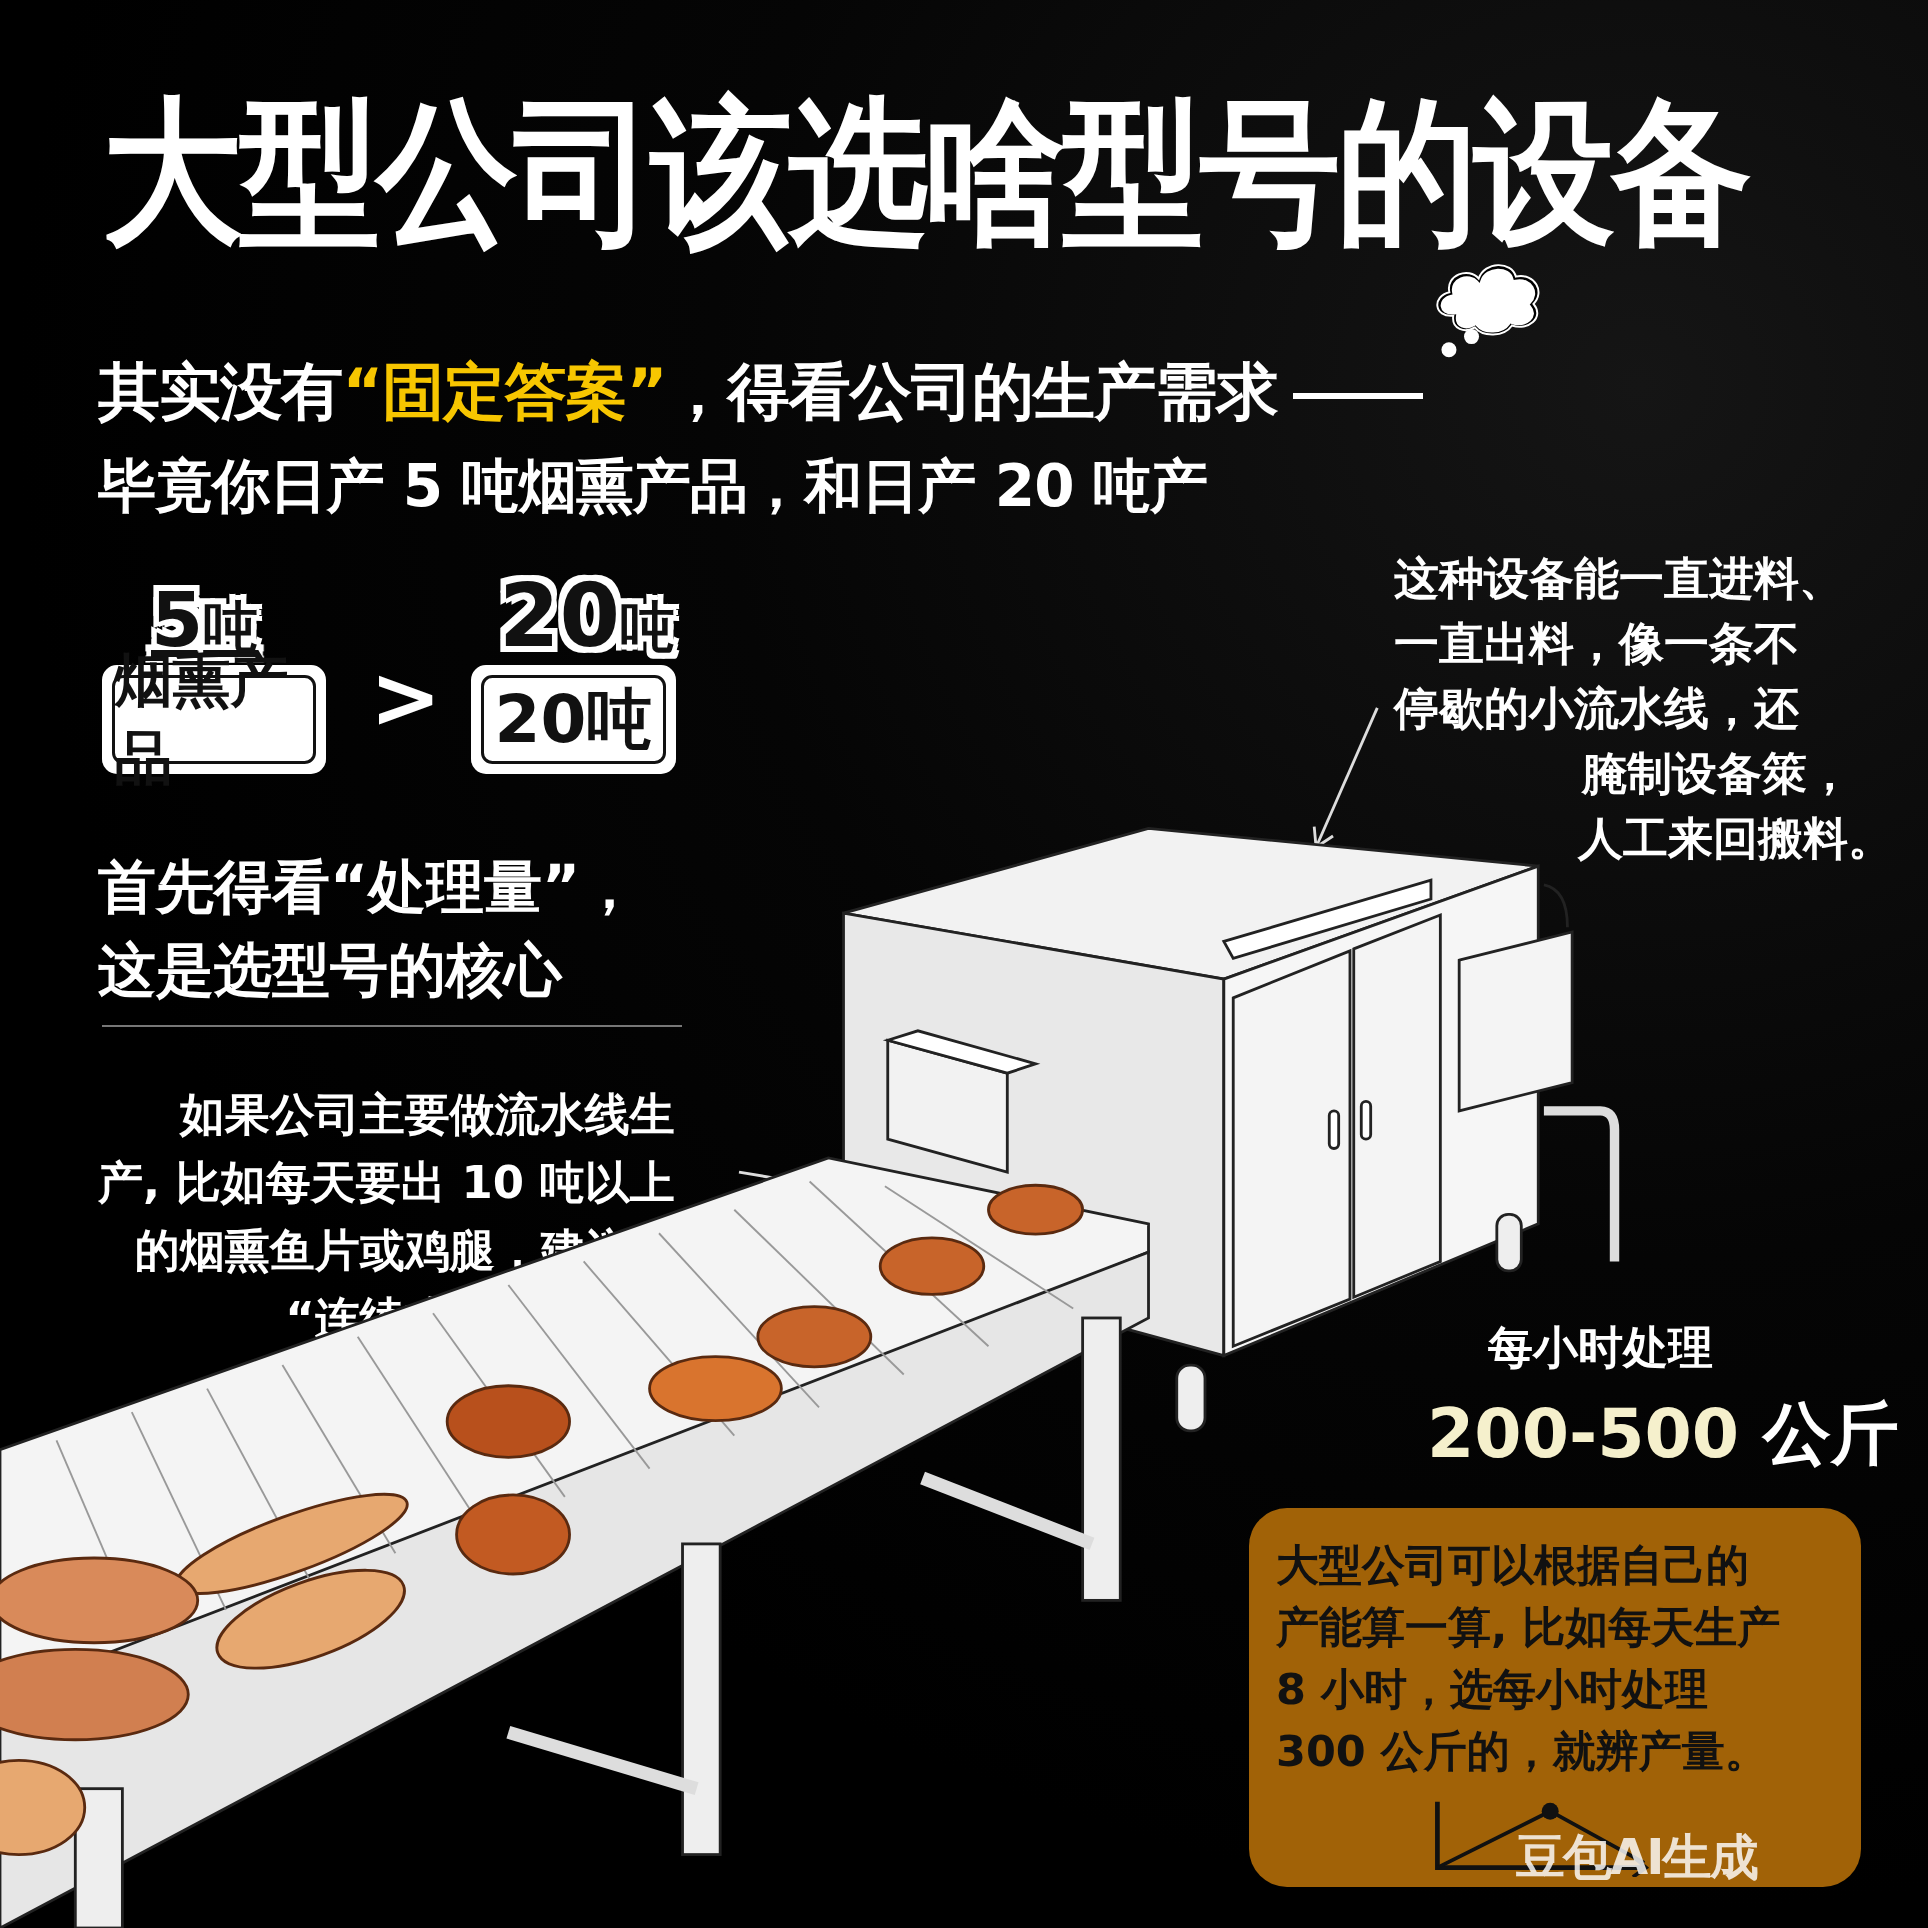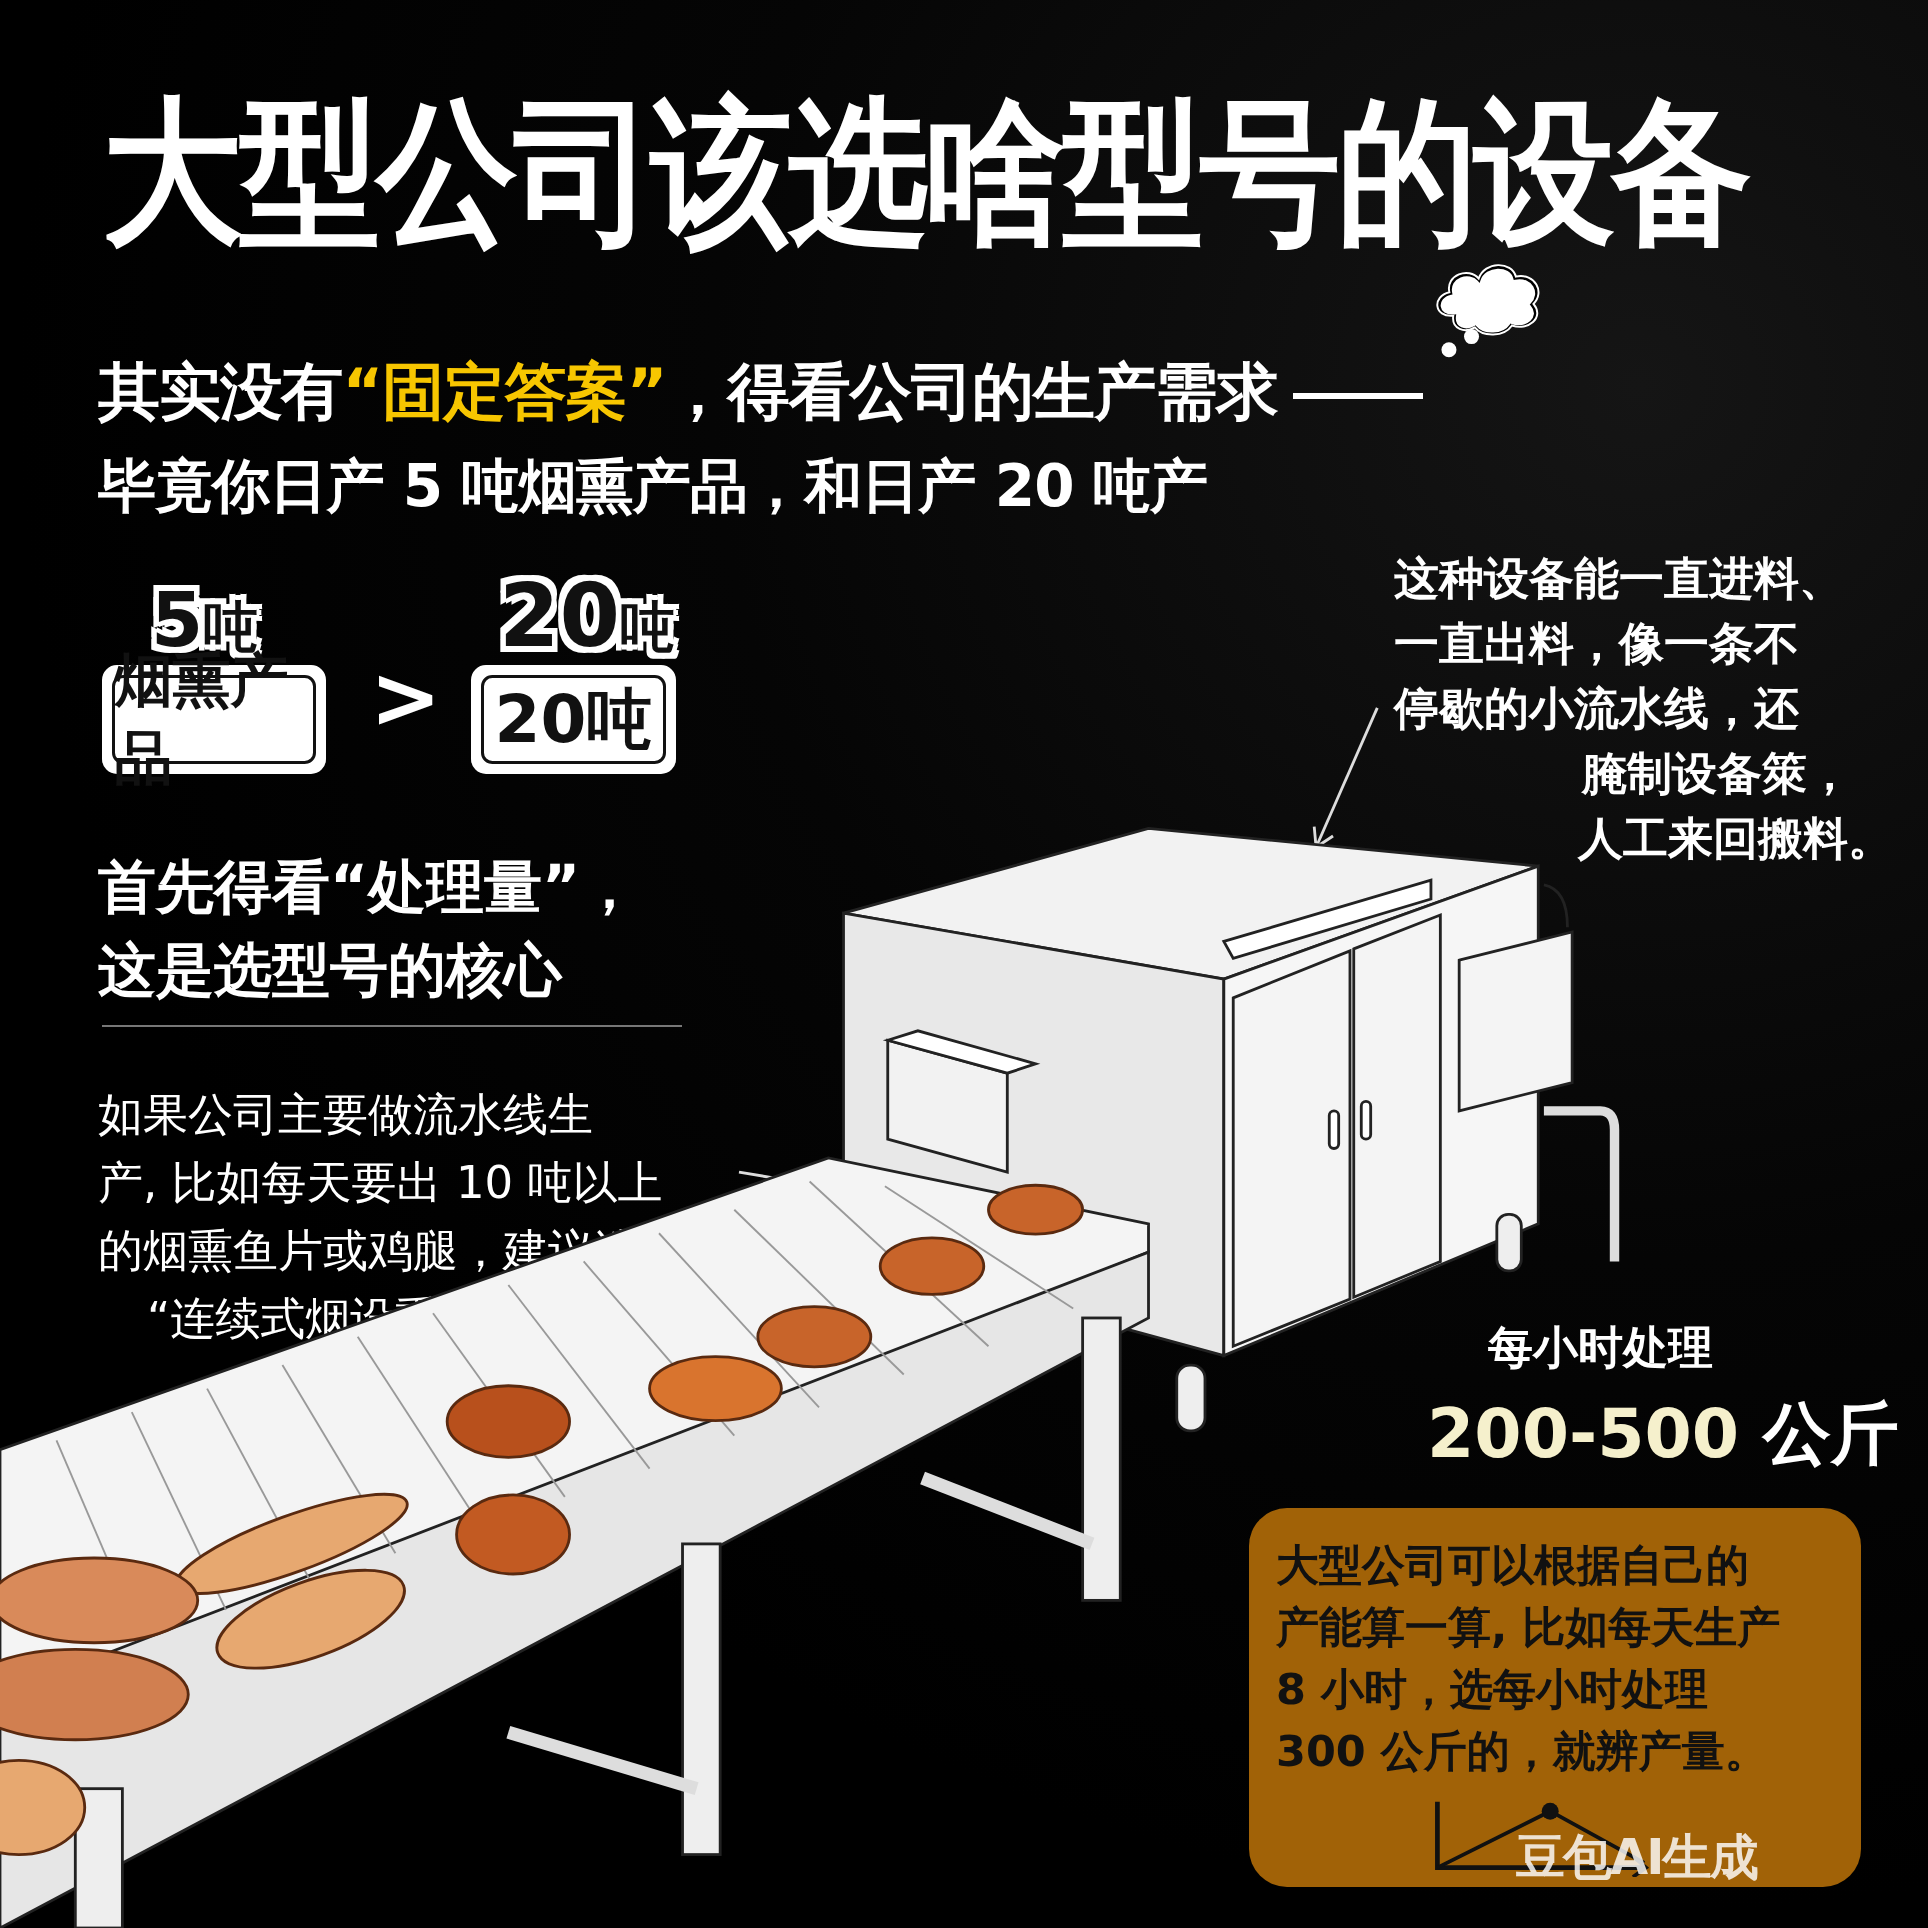--- a/index.html
+++ b/index.html
@@ -7,37 +7,37 @@
   body { position: relative; font-family: "DejaVu Sans", "Liberation Sans", sans-serif; color: #fff; }
   .bg { position: absolute; inset: 0; background: radial-gradient(ellipse at 85% 20%, #151515 0%, #050505 40%, #000 70%); }
   .abs { position: absolute; }
   .title { left: 102px; top: 94px; font-size: 141px; font-weight: bold; letter-spacing: -3.8px; line-height: 1; color: #fff; white-space: nowrap; transform: scaleY(1.12); transform-origin: top left; }
   .line1 { left: 98px; top: 350px; font-size: 62px; font-weight: bold; white-space: nowrap; letter-spacing: -0.9px; }
   .line1 .hl { color: #f7c600; }
   .dash { display: inline-block; width: 130px; height: 5.6px; background: #fff; vertical-align: middle; margin-left: 15px; }
   .line2 { left: 98px; top: 448px; font-size: 58px; font-weight: bold; white-space: nowrap; letter-spacing: -0.9px; text-align: center; }
 
   .badge-num { font-weight: bold; color: #111; -webkit-text-stroke: 0; text-shadow: 0 0 0 #fff, 2.8px 2.8px 0 #fff, -2.8px -2.8px 0 #fff, 2.8px -2.8px 0 #fff, -2.8px 2.8px 0 #fff, 0 4.7px 0 #fff, 0 -4.7px 0 #fff, 4.7px 0 0 #fff, -4.7px 0 0 #fff, 5.6px 5.6px 0 #fff, -5.6px -5.6px 0 #fff, 5.6px -5.6px 0 #fff, -5.6px 5.6px 0 #fff; }
-  .b5 { left: 151px; top: 576px; font-size: 75px; white-space: nowrap; }
+  .b5 { left: 151px; top: 576px; font-size: 75px; white-space: nowrap; text-decoration: underline; }
   .b5 .unit { font-size: 55px; }
   .b20 { left: 499px; top: 565px; font-size: 87px; white-space: nowrap; }
   .b20 .unit { font-size: 55px; }
   .box { border: 4.7px solid #fff; border-radius: 15px; background: #fff; padding: 5.6px; }
   .box-inner { border: 3.8px solid #111; border-radius: 11.3px; height: 100%; display: flex; align-items: center; justify-content: center; color: #111; font-weight: bold; }
   .box5 { left: 102px; top: 665px; width: 224px; height: 109px; }
   .box5 .box-inner { font-size: 58px; }
   .box20 { left: 471px; top: 665px; width: 205px; height: 109px; }
   .box20 .box-inner { font-size: 66px; }
   .gt { left: 370px; top: 648px; font-size: 85px; font-weight: bold; color: #fff; }
 
   .cloud { left: 1417px; top: 250px; }
 
   .h2 { left: 98px; top: 846px; font-size: 58px; font-weight: bold; line-height: 83px; white-space: nowrap; }
   .divider { left: 102px; top: 1025px; width: 580px; height: 1.9px; background: #777; }
-  .p1 { left: 98px; top: 1081px; font-size: 45px; font-weight: normal; line-height: 68px; white-space: nowrap; }
+  .p1 { left: 98px; top: 1081px; font-size: 45px; font-weight: bold; line-height: 68px; white-space: nowrap; text-align: right; }
 
   .p2 { left: 1394px; top: 546px; font-size: 45px; font-weight: bold; line-height: 65px; white-space: nowrap; }
   .p2 .indent { padding-left: 188px; }
   .p2 .indent2 { padding-left: 184px; }
 
   .rate-label { left: 1488px; top: 1318px; font-size: 45px; font-weight: bold; white-space: nowrap; }
   .rate-value { left: 1392px; top: 1389px; font-size: 68px; font-weight: bold; white-space: nowrap; color: #fff; margin-left: 35px; }
   .rate-value .num { color: #f5f0cc; }
 
   .note { left: 1249px; top: 1508px; width: 612px; height: 379px; background: #a16207; border-radius: 38px; padding: 26px 27px; color: #111; }

